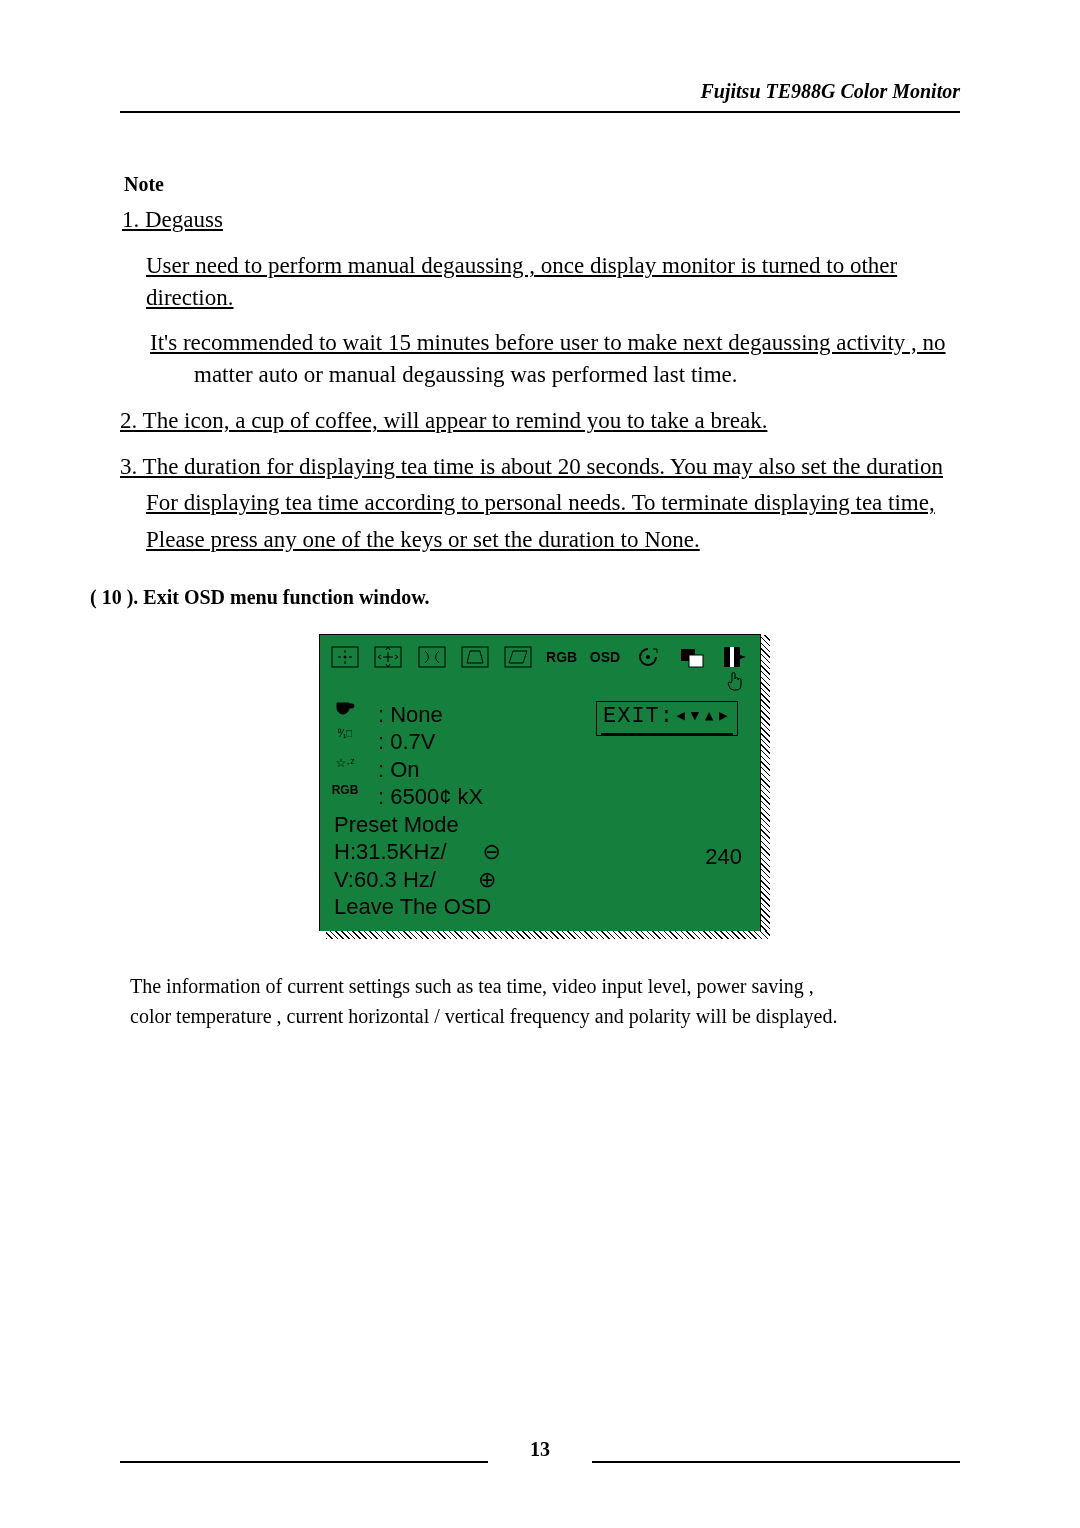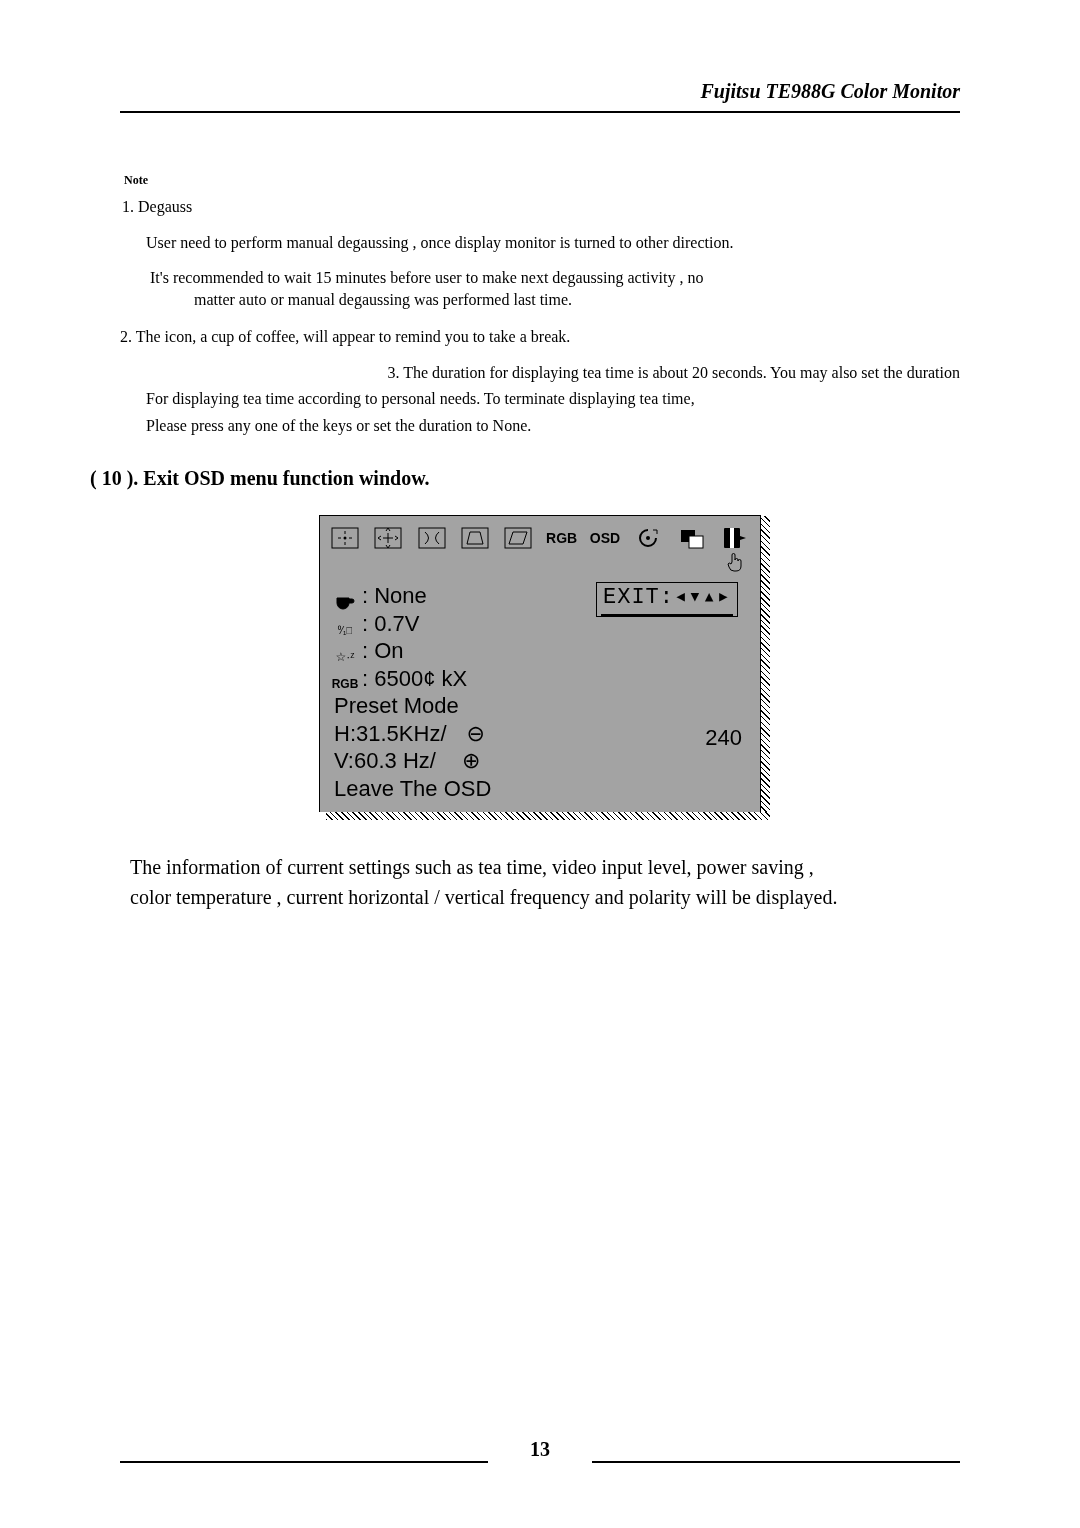--- a/index.html
+++ b/index.html
@@ -21,27 +21,28 @@
     font-weight: bold;
     font-size: 20px;
     padding-bottom: 8px;
   }
   .header-rule {
     border-bottom: 2px solid #000;
     margin-bottom: 60px;
   }
   .note-heading {
     font-weight: bold;
-    font-size: 12px;
+    font-size: 20px;
     margin-bottom: 8px;
     margin-left: 4px;
   }
   .text {
-    font-size: 16px;
+    font-size: 23px;
     line-height: 1.4;
+    text-decoration: underline;
   }
   .item-1 {
     margin-left: 2px;
     margin-bottom: 14px;
   }
   .sub1 {
     margin-left: 26px;
     margin-bottom: 12px;
   }
   .sub2 {
@@ -51,41 +52,40 @@
   .sub2-cont {
     margin-left: 44px;
   }
   .item-2 {
     margin-left: 0;
     margin-bottom: 14px;
   }
   .item-3 {
     margin-left: 0;
     margin-bottom: 4px;
-    text-align: right;
   }
   .item-3-cont {
     margin-left: 26px;
     margin-bottom: 4px;
   }
   .section-title {
     font-weight: bold;
     font-size: 20px;
     margin-top: 30px;
     margin-bottom: 25px;
     margin-left: -30px;
   }
   .osd-wrap {
     display: flex;
     justify-content: center;
     margin-bottom: 40px;
   }
   .osd-panel {
     width: 440px;
-    background: #a3a3a3;
+    background: #15803d;
     position: relative;
     padding-bottom: 6px;
   }
   .osd-border-top {
     border-top: 1px solid #000;
     border-left: 1px solid #000;
     border-right: 1px solid #000;
   }
   .osd-icon-row {
     display: flex;
@@ -146,22 +146,22 @@
   }
   .num240 {
     text-align: right;
     font-family: Arial, sans-serif;
     font-size: 22px;
     margin-top: 108px;
     padding-right: 4px;
   }
   .osd-line {
     display: flex;
-    align-items: flex-end;
-    gap: 6px;
+    align-items: flex-start;
+    gap: 22px;
   }
   .osd-line .mini-icon {
     width: 22px;
     display: inline-flex;
     justify-content: center;
   }
   .rgb-mini {
     font-family: Arial, sans-serif;
     font-weight: bold;
     font-size: 12px;

